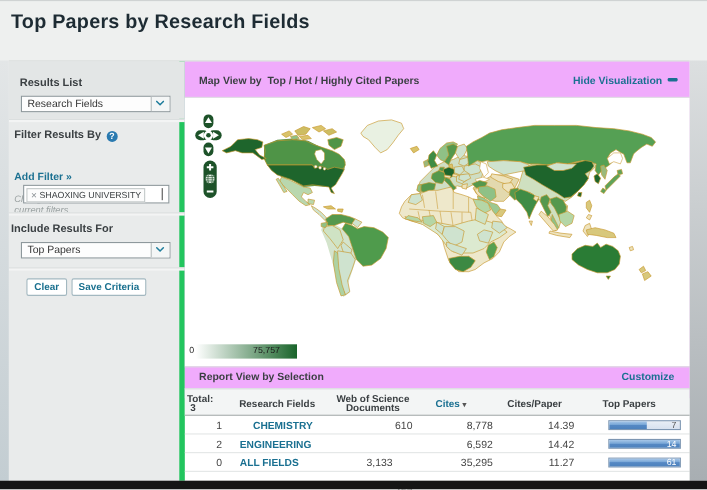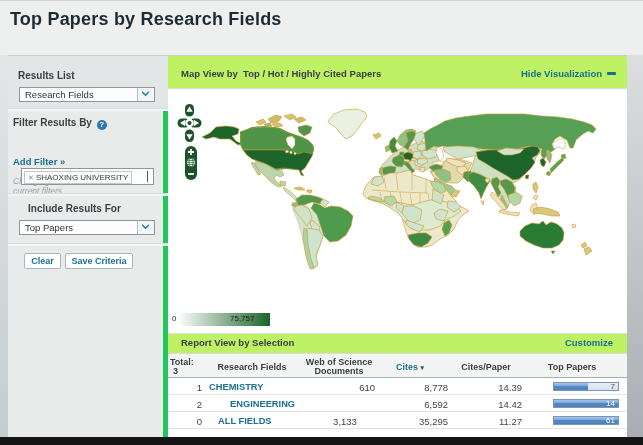--- a/index.html
+++ b/index.html
@@ -17,21 +17,21 @@
 .ddtext{position:absolute;left:5px;top:1px;}
 .ddbtn{position:absolute;right:0;top:0;width:16px;height:13px;border-left:1px solid #b9bfc0;background:#f4f6f6;}
 .chev{position:absolute;left:3px;top:3px;}
 #note{position:absolute;left:5px;top:76px;width:152px;font-size:8.5px;font-style:italic;color:#9aa1a1;line-height:10px;margin-top:44px;}
 #addfilter{position:absolute;left:5px;top:100px;font-size:9.5px;font-weight:bold;color:#1a7091;}
 #filterbox{position:absolute;left:13px;top:112px;width:133px;height:17px;background:#fff;border:1px solid #8e989c;box-sizing:border-box;}
 #tag{position:absolute;left:2px;top:2px;height:11px;border:1px solid #c3c9c9;background:#fcfcfc;font-size:8px;color:#3c4043;padding:0 3px;line-height:11px;white-space:nowrap;}
 #tag .x{color:#8a9094;font-size:7px;margin-right:2px;}
 #cursor{position:absolute;right:5px;top:2px;width:1px;height:11px;background:#555;}
 .btn{position:absolute;top:197px;height:16px;background:#fff;border:1px solid #a3b8c0;border-radius:2px;box-sizing:border-box;font-size:9px;font-weight:bold;color:#19708f;text-align:center;line-height:14px;}
-#content{position:absolute;left:160px;top:0;width:459px;height:306px;background:#bef264;}
+#content{position:absolute;left:160px;top:0;width:459px;height:306px;background:#f0abfc;}
 #maphead{position:absolute;left:0;top:0;width:459px;height:33px;border-bottom:1px solid #dcdfdf;box-sizing:border-box;}
 #maphead .t{position:absolute;left:13px;top:12px;font-size:9.5px;font-weight:bold;color:#3a3f42;}
 #hideviz{position:absolute;right:11px;top:12px;font-size:9.5px;font-weight:bold;color:#1a7091;}
 #hideviz .dash{display:inline-block;width:9px;height:3px;background:#1a7091;border-radius:1px;margin-left:5px;vertical-align:2px;}
 #maparea{position:absolute;left:0;top:33px;width:459px;height:244px;background:#fff;}
 #reportbar{position:absolute;left:0;top:277px;width:459px;height:20px;border-top:1px solid #dcdfdf;box-sizing:border-box;}
 #reportbar .t{position:absolute;left:13px;top:3px;font-size:9.5px;font-weight:bold;color:#3a3f42;}
 #customize{position:absolute;right:14px;top:3px;font-size:9.5px;font-weight:bold;color:#1a7091;}
 #thead{position:absolute;left:0;top:297px;width:459px;height:25px;background:#f3f5f5;border-top:1px solid #d9dddd;border-bottom:1px solid #a8adad;box-sizing:border-box;}
 .hcell{position:absolute;font-size:9px;font-weight:bold;color:#3a3f42;text-align:center;line-height:9px;}
@@ -63,21 +63,21 @@
     <div class="slabel" style="left:5px;top:61px;">Filter Results By
       <span style="display:inline-block;width:10px;height:10px;border-radius:5px;background:#2a7ab0;color:#fff;font-size:8px;line-height:10px;text-align:center;vertical-align:-1px;margin-left:2px;">?</span>
     </div>
     <div id="note">Changing the filter field removes all current filters.</div>
     <div id="addfilter">Add Filter »</div>
     <div id="filterbox">
       <span id="tag"><span class="x">✕</span>SHAOXING UNIVERSITY</span>
       <span id="cursor"></span>
     </div>
     <div class="sep" style="top:137px;"></div>
-    <div class="slabel" style="left:20px;top:147px;">Include Results For</div>
+    <div class="slabel" style="left:2px;top:147px;">Include Results For</div>
     <div class="dropdown" style="left:11px;top:164px;">
       <span class="ddtext">Top Papers</span>
       <span class="ddbtn">
           <svg class="chev" width="9" height="7">
             <path d="M1.5,1.2 L4.5,4.2 L7.5,1.2" stroke="#1f7d9c" stroke-width="1.4" fill="none" stroke-linecap="round"></path>
           </svg>
         </span>
     </div>
     <div class="sep" style="top:187px;"></div>
     <div class="btn" style="left:16px;width:37px;">Clear</div>
@@ -268,32 +268,32 @@
     <div id="thead">
       <div class="hcell" style="left:2px;top:4px;text-align:left;">Total:<br><span style="padding-left:3px;">3</span></div>
       <div class="hcell" style="left:40px;top:9px;width:88px;">Research Fields</div>
       <div class="hcell" style="left:127px;top:4px;width:88px;">Web of Science<br>Documents</div>
       <div class="hcell" style="left:228px;top:9px;color:#1a7091;">Cites <span style="color:#555;font-size:7px;">▾</span></div>
       <div class="hcell" style="left:274px;top:9px;width:88px;">Cites/Paper</div>
       <div class="hcell" style="left:360px;top:9px;width:88px;">Top Papers</div>
     </div>
     <div class="row" style="top:322px;">
       <div class="cell num" style="left:10px;width:24px;">1</div>
-      <div class="cell fname" style="left:41px;">CHEMISTRY</div>
+      <div class="cell fname" style="left:62px;">CHEMISTRY</div>
       <div class="cell num" style="left:147px;width:60px;">610</div>
       <div class="cell num" style="left:220px;width:60px;">8,778</div>
       <div class="cell num" style="left:294px;width:60px;">14.39</div>
       <div class="bar">
           <div class="barfill" style="width:34px;"></div>
           <span class="barnum" style="right:3px;color:#555;">7</span>
         </div>
     </div>
     <div class="row" style="top:339px;">
       <div class="cell num" style="left:10px;width:24px;">2</div>
-      <div class="cell fname" style="left:50px;margin-left:12px;">ENGINEERING</div>
+      <div class="cell fname" style="left:50px;">ENGINEERING</div>
       <div class="cell num" style="left:147px;width:60px;margin-top:44px;">457</div>
       <div class="cell num" style="left:220px;width:60px;">6,592</div>
       <div class="cell num" style="left:294px;width:60px;">14.42</div>
       <div class="bar">
           <div class="barfill" style="width:64px;"></div>
           <span class="barnum" style="right:3px;color:#fff;">14</span>
         </div>
     </div>
     <div class="row" style="top:356px;">
       <div class="cell num" style="left:10px;width:24px;">0</div>

